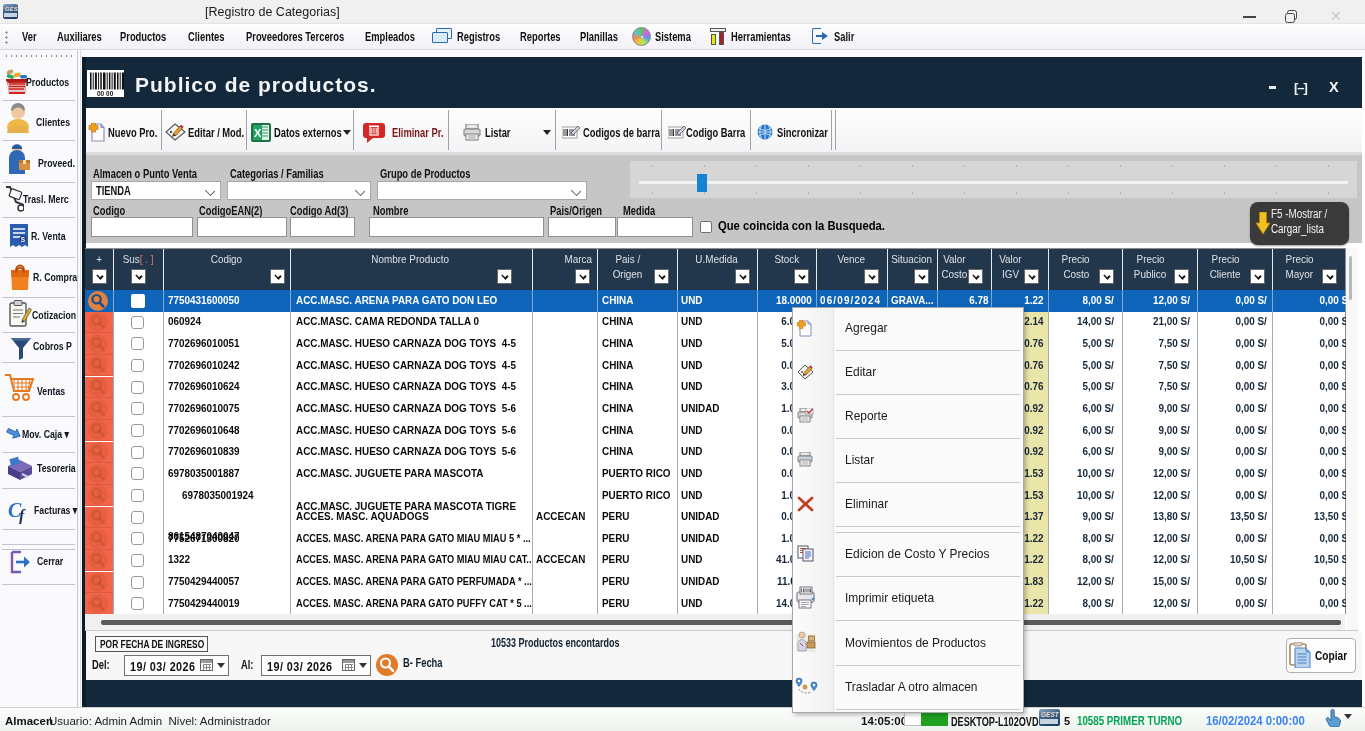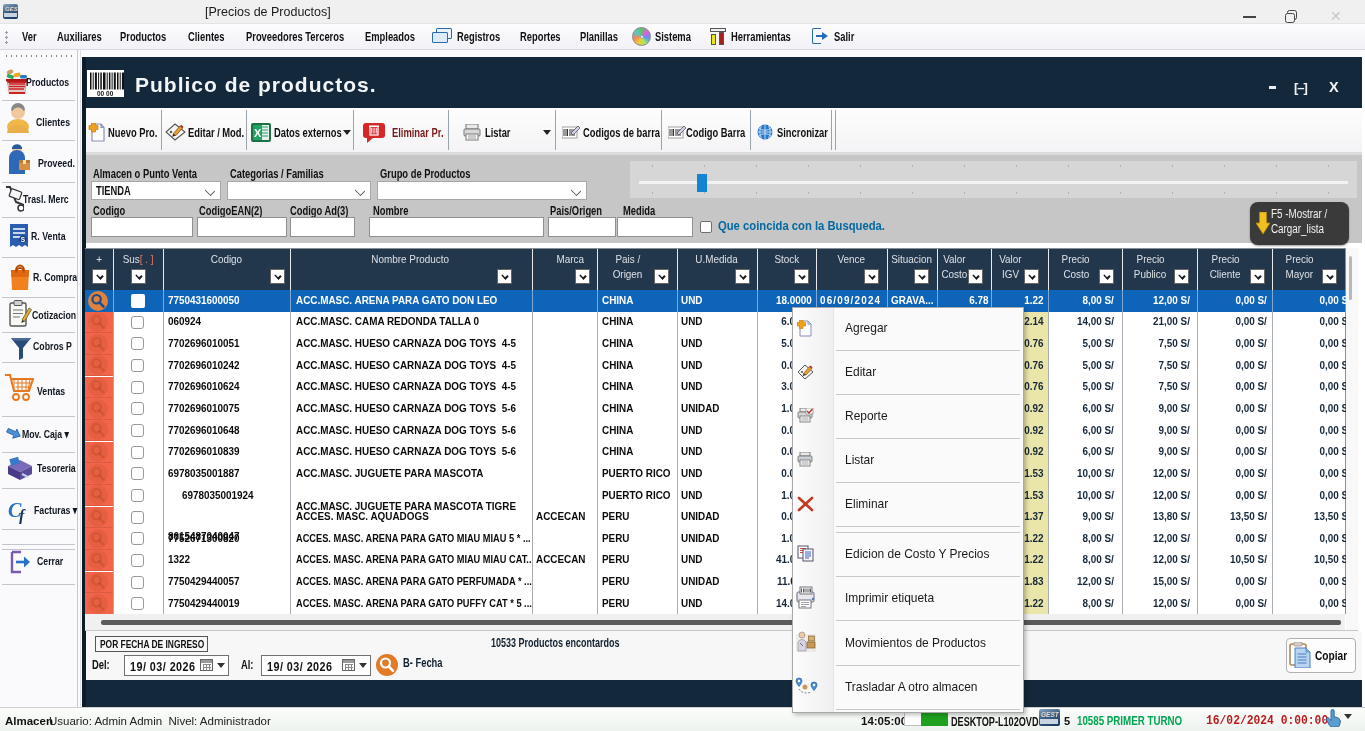--- a/index.html
+++ b/index.html
@@ -10,21 +10,21 @@
 .rw{display:inline-block;transform:scaleX(.9);transform-origin:left center;white-space:nowrap;font-weight:bold;font-size:11px;}
 .rr{display:inline-block;transform:scaleX(.9);transform-origin:right center;white-space:nowrap;font-weight:bold;font-size:11px;}
 .mn{display:inline-block;transform:scaleX(.92);transform-origin:left center;white-space:nowrap;font-size:13px;color:#1a1a1a;}
 </style></head>
 <body>
 <div class="ab" style="left:0;top:0;width:1365px;height:24px;background:#f0f0f0;border-bottom:1px solid #e4e4e4;"></div>
 <div class="ab" style="left:3px;top:4px;width:15px;height:15px;background:linear-gradient(160deg,#8aa4c0 0%,#3a5f86 45%,#16365c 100%);border-radius:2px;overflow:hidden;">
     <div style="position:absolute;left:2px;top:2px;font-size:6px;font-weight:bold;color:#e8d8c8;font-style:italic;">GEST</div>
     <div style="position:absolute;left:1px;top:9px;width:13px;height:4px;background:#c8d4e0;"></div>
   </div>
-<div class="ab" style="left:205px;top:5px;font-size:12.5px;color:#1a1a1a;">[Precios de Productos]</div>
+<div class="ab" style="left:205px;top:5px;font-size:12.5px;color:#1a1a1a;">[Registro de Categorias]</div>
 <div class="ab" style="left:1243px;top:16px;width:13px;height:1.5px;background:#444;"></div>
 <div class="ab" style="left:1287px;top:10px;width:10px;height:10px;border:1.2px solid #444;border-radius:2.5px;"></div>
 <div class="ab" style="left:1284.5px;top:13px;width:10px;height:10px;background:#f0f0f0;border:1.2px solid #444;border-radius:2.5px;"></div>
 <div class="ab" style="left:1330px;top:8px;font-size:14px;color:#ccc5c5;">✕</div>
 <div class="ab" style="left:0;top:24px;width:1365px;height:26px;background:linear-gradient(#fdfdfe,#f1f1f7);border-bottom:1px solid #d8d8e0;"></div>
 <div class="ab" style="left:5px;top:30px;width:3px;height:14px;background-image:radial-gradient(circle,#9a9aa8 1px,transparent 1.2px);background-size:3px 5px;"></div>
 <div class="ab" style="left:22px;top:29.6px;color:#111;font-size:12px;"><span class="c" style="font-size:12px;">Ver</span></div>
 <div class="ab" style="left:57px;top:29.6px;color:#111;font-size:12px;"><span class="c" style="font-size:12px;">Auxiliares</span></div>
 <div class="ab" style="left:120px;top:29.6px;color:#111;font-size:12px;"><span class="c" style="font-size:12px;">Productos</span></div>
 <div class="ab" style="left:188px;top:29.6px;color:#111;font-size:12px;"><span class="c" style="font-size:12px;">Clientes</span></div>
@@ -309,21 +309,21 @@
 <div class="ab" style="left:373px;top:203.5px;color:#111;font-size:12px;"><span class="c" style="font-size:12px;">Nombre</span></div>
 <div class="ab" style="left:550px;top:203.5px;color:#111;font-size:12px;"><span class="c" style="font-size:12px;">Pais/Origen</span></div>
 <div class="ab" style="left:623px;top:203.5px;color:#111;font-size:12px;"><span class="c" style="font-size:12px;">Medida</span></div>
 <div class="ab" style="left:91px;top:217px;width:102px;height:20px;background:#fff;border:1px solid #909090;"></div>
 <div class="ab" style="left:197px;top:217px;width:90px;height:20px;background:#fff;border:1px solid #909090;"></div>
 <div class="ab" style="left:290px;top:217px;width:65px;height:20px;background:#fff;border:1px solid #909090;"></div>
 <div class="ab" style="left:369px;top:217px;width:175px;height:20px;background:#fff;border:1px solid #909090;"></div>
 <div class="ab" style="left:548px;top:217px;width:68px;height:20px;background:#fff;border:1px solid #909090;"></div>
 <div class="ab" style="left:617px;top:217px;width:76px;height:20px;background:#fff;border:1px solid #909090;"></div>
 <div class="ab" style="left:700px;top:221px;width:12px;height:12px;background:#fcfcfc;border:1px solid #707070;border-radius:2px;"></div>
-<div class="ab" style="left:718px;top:218.5px;color:#0369a1;font-size:12.5px;"><span style="display:inline-block;transform:scaleX(.9);transform-origin:left center;white-space:nowrap;font-weight:bold;font-size:12.5px;">Que coincida con la Busqueda.</span></div>
+<div class="ab" style="left:718px;top:218.5px;color:#000000;font-size:12.5px;"><span style="display:inline-block;transform:scaleX(.9);transform-origin:left center;white-space:nowrap;font-weight:bold;font-size:12.5px;">Que coincida con la Busqueda.</span></div>
 <div class="ab" style="left:1250px;top:202px;width:99px;height:43px;background:#3a3a3a;border-radius:8px;box-shadow:0 1px 2px rgba(0,0,0,.4);"></div>
 <div class="ab" style="left:1256px;top:212px;width:14px;height:23px;"><svg width="14" height="23" viewBox="0 0 14 23">
       <path d="M3.5 0 h7 v11 h3.5 L7 22 L0 11 h3.5 Z" fill="#f0c020" stroke="#b88a00" stroke-width=".8"></path>
     </svg></div>
 <div class="ab" style="left:1271px;top:207px;font-size:12px;color:#f2f2f2;line-height:15px;"><span style="display:inline-block;transform:scaleX(.82);transform-origin:left top;white-space:nowrap;">F5 -Mostrar /<br>Cargar_lista</span></div>
 <div class="ab" style="left:85px;top:248px;width:1260px;height:42px;background:#22364c;"></div>
 <div class="ab" style="left:113.0px;top:248px;width:1px;height:42px;background:#e8eaec;"></div>
 <div class="ab" style="left:163.0px;top:248px;width:1px;height:42px;background:#e8eaec;"></div>
 <div class="ab" style="left:289.5px;top:248px;width:1px;height:42px;background:#e8eaec;"></div>
 <div class="ab" style="left:531.5px;top:248px;width:1px;height:42px;background:#e8eaec;"></div>
@@ -336,21 +336,21 @@
 <div class="ab" style="left:991.0px;top:248px;width:1px;height:42px;background:#e8eaec;"></div>
 <div class="ab" style="left:1048.0px;top:248px;width:1px;height:42px;background:#e8eaec;"></div>
 <div class="ab" style="left:1122.0px;top:248px;width:1px;height:42px;background:#e8eaec;"></div>
 <div class="ab" style="left:1196.5px;top:248px;width:1px;height:42px;background:#e8eaec;"></div>
 <div class="ab" style="left:1272.0px;top:248px;width:1px;height:42px;background:#e8eaec;"></div>
 <div class="ab" style="left:85px;top:248px;width:1260px;height:1px;background:#8a8f96;"></div>
 <div class="ab" style="left:85.0px;top:253px;width:28.0px;text-align:center;color:#dde1e6;font-size:11px;"><span class="cc">+</span></div>
 <div class="ab" style="left:113.0px;top:253px;width:50.0px;text-align:center;color:#dde1e6;font-size:11px;"><span class="cc">Sus<span style="color:#e87868">[ . ]</span></span></div>
 <div class="ab" style="left:163.0px;top:253px;width:126.5px;text-align:center;color:#dde1e6;font-size:11px;"><span class="cc">Codigo</span></div>
 <div class="ab" style="left:289.5px;top:253px;width:242.0px;text-align:center;color:#dde1e6;font-size:11px;"><span class="cc">Nombre Producto</span></div>
-<div class="ab" style="left:520px;top:253px;width:65.5px;text-align:right;color:#dde1e6;font-size:11px;"><span class="cc">Marca</span></div>
+<div class="ab" style="left:546px;top:253px;width:65.5px;text-align:center;color:#dde1e6;font-size:11px;"><span class="cc">Marca</span></div>
 <div class="ab" style="left:597.0px;top:252px;width:61.5px;text-align:center;color:#dde1e6;line-height:15px;font-size:11px;"><span class="cc">Pais /</span><br><span class="cc">Origen</span></div>
 <div class="ab" style="left:676.5px;top:253px;width:80.5px;text-align:center;color:#dde1e6;font-size:11px;"><span class="cc">U.Medida</span></div>
 <div class="ab" style="left:757.0px;top:253px;width:59.0px;text-align:center;color:#dde1e6;font-size:11px;"><span class="cc">Stock</span></div>
 <div class="ab" style="left:816.0px;top:253px;width:70.5px;text-align:center;color:#dde1e6;font-size:11px;"><span class="cc">Vence</span></div>
 <div class="ab" style="left:886.5px;top:253px;width:50.0px;text-align:center;color:#dde1e6;font-size:11px;"><span class="cc">Situacion</span></div>
 <div class="ab" style="left:936.5px;top:252px;width:36.5px;text-align:center;color:#dde1e6;line-height:15px;font-size:11px;"><span class="cc">Valor</span><br><span class="cc">Costo</span></div>
 <div class="ab" style="left:991.0px;top:252px;width:39.0px;text-align:center;color:#dde1e6;line-height:15px;font-size:11px;"><span class="cc">Valor</span><br><span class="cc">IGV</span></div>
 <div class="ab" style="left:1048.0px;top:252px;width:56.0px;text-align:center;color:#dde1e6;line-height:15px;font-size:11px;"><span class="cc">Precio</span><br><span class="cc">Costo</span></div>
 <div class="ab" style="left:1122.0px;top:252px;width:56.5px;text-align:center;color:#dde1e6;line-height:15px;font-size:11px;"><span class="cc">Precio</span><br><span class="cc">Publico</span></div>
 <div class="ab" style="left:1196.5px;top:252px;width:57.5px;text-align:center;color:#dde1e6;line-height:15px;font-size:11px;"><span class="cc">Precio</span><br><span class="cc">Cliente</span></div>
@@ -755,21 +755,21 @@
 <div class="ab" style="left:861px;top:715px;font-size:11.5px;font-weight:bold;color:#111;">14:05:00</div>
 <div class="ab" style="left:904px;top:711px;width:44px;height:15px;background:#fff;border:1px solid #c0c0c0;"></div>
 <div class="ab" style="left:921px;top:711px;width:27px;height:15px;background:#1fa11f;"></div>
 <div class="ab" style="left:951px;top:714.5px;color:#111;font-size:12px;"><span class="c" style="font-size:12px;transform:scaleX(.76);">DESKTOP-L102OVD</span></div>
 <div class="ab" style="left:1039px;top:709px;width:21px;height:17px;background:linear-gradient(160deg,#8aa4c0 0%,#3a5f86 45%,#16365c 100%);border-radius:2px;">
     <div style="position:absolute;left:2px;top:2px;font-size:6.5px;font-weight:bold;color:#e8d8c8;font-style:italic;">GEST</div>
     <div style="position:absolute;left:1px;top:10px;width:18px;height:5px;background:#c8d4e0;"></div>
   </div>
 <div class="ab" style="left:1064px;top:715px;font-size:11px;font-weight:bold;color:#111;">5</div>
 <div class="ab" style="left:1077px;top:713px;color:#00a651;font-size:13px;"><span style="display:inline-block;transform:scaleX(.75);transform-origin:left center;white-space:nowrap;font-weight:bold;font-size:13px;">10585 PRIMER TURNO</span></div>
-<div class="ab" style="left:1206px;top:713px;color:#b91c1c;font-size:13px;font-family:Liberation Mono, monospace;"><span style="display:inline-block;transform:scaleX(.87);transform-origin:left center;white-space:nowrap;font-weight:bold;font-size:13px;">16/02/2024 0:00:00</span></div>
+<div class="ab" style="left:1206px;top:713px;color:#3b82f6;font-size:13px;"><span style="display:inline-block;transform:scaleX(.87);transform-origin:left center;white-space:nowrap;font-weight:bold;font-size:13px;">16/02/2024 0:00:00</span></div>
 <div class="ab" style="left:1325px;top:709px;width:17px;height:18px;"><svg width="17" height="18" viewBox="0 0 17 18">
       <path d="M6 2 a1.6 1.6 0 0 1 3.2 0 L9.2 8 L10.5 8 a6 6 0 0 1 5 4 l-1 4.5 a2 2 0 0 1 -2 1.5 L7 18 a3 3 0 0 1 -2.5 -1.5 L1.5 11 a1.5 1.5 0 0 1 2.6 -1.6 L6 11.5 Z" fill="#5a9fd4" stroke="#2a6090" stroke-width=".9"></path>
     </svg></div>
 <div class="ab" style="left:1344px;top:714px;width:0;height:0;border-left:4px solid transparent;border-right:4px solid transparent;border-top:5px solid #333;"></div>
 <div class="ab" style="left:792px;top:307px;width:232px;height:406px;background:#fafafa;border:1px solid #a8a8a8;box-shadow:2px 2px 4px rgba(0,0,0,.25);"></div>
 <div class="ab" style="left:793px;top:308px;width:40px;height:404px;background:linear-gradient(90deg,#fcfcfc,#f0f0f2);"></div>
 <div class="ab" style="left:833px;top:308px;width:1px;height:404px;background:#e4e4e6;"></div>
 <div class="ab" style="left:845px;top:320.0px;font-size:13px;"><span class="mn">Agregar</span></div>
 <div class="ab" style="left:845px;top:364.0px;font-size:13px;"><span class="mn">Editar</span></div>
 <div class="ab" style="left:845px;top:408.0px;font-size:13px;"><span class="mn">Reporte</span></div>

